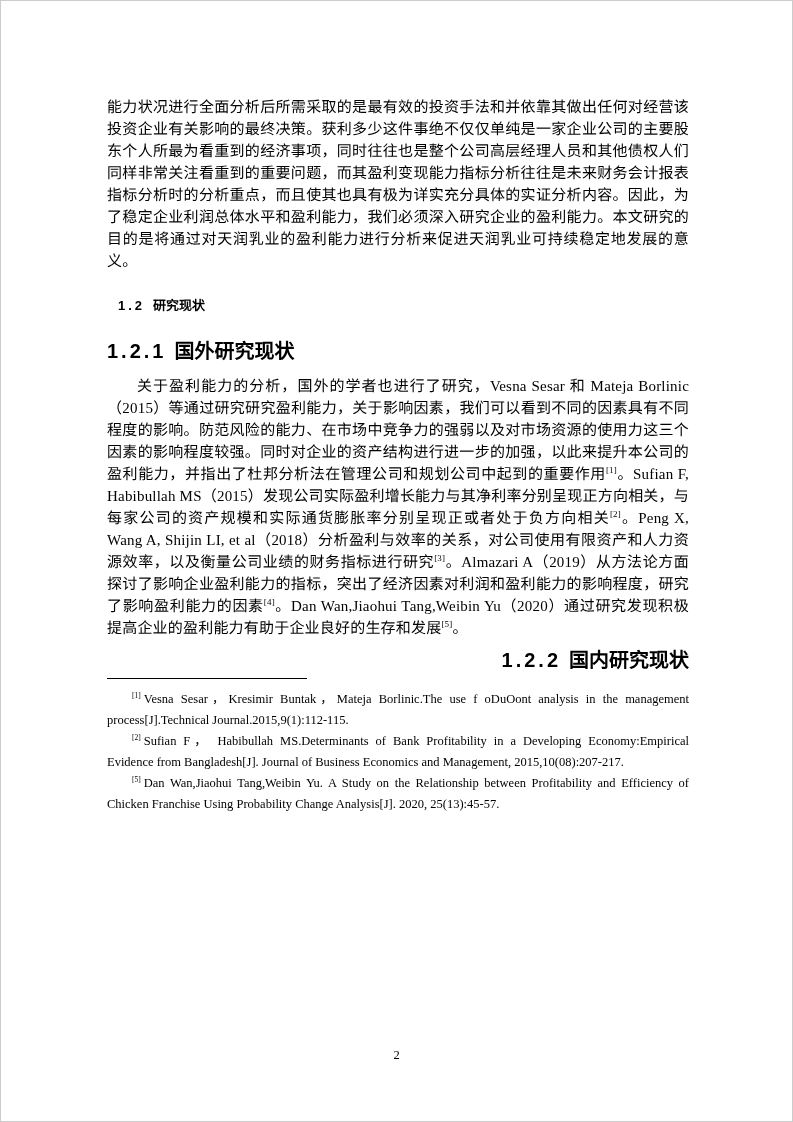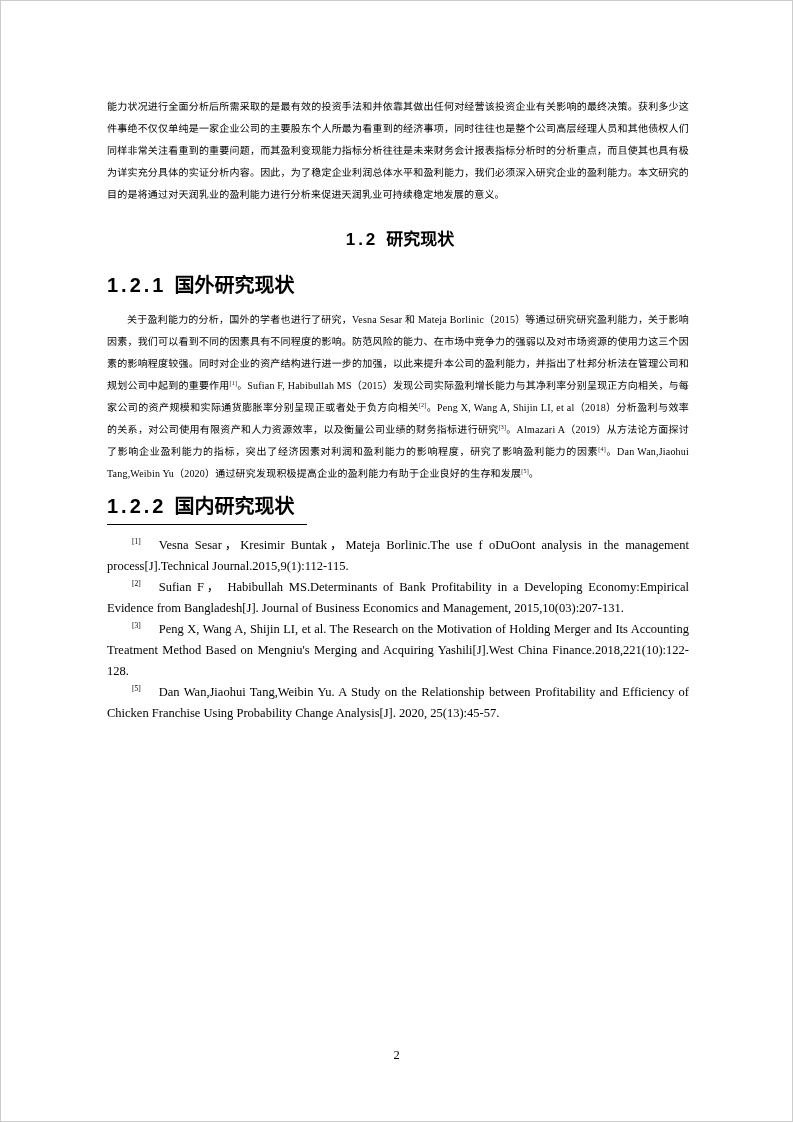--- a/index.html
+++ b/index.html
@@ -15,65 +15,64 @@
     overflow: hidden;
   }
   .content {
     position: absolute;
     left: 106px;
     top: 95px;
     width: 582px;
   }
   .para {
     margin: 0;
-    font-size: 10px;
+    font-size: 15px;
     line-height: 22px;
     text-align: justify;
     letter-spacing: 0.2px;
   }
   .para.indent { text-indent: 2em; }
   .para sup, .fn sup {
     font-size: 0.6em;
     vertical-align: super;
     line-height: 0;
   }
   .h-sec {
-    margin: 22px 0 0 4px;
+    margin: 22px 0 0 11px;
     font-family: "Liberation Sans", "DejaVu Sans", sans-serif;
     font-weight: 700;
-    font-size: 17px;
+    font-size: 13px;
     line-height: 24px;
-    text-align: center;
   }
   .h-sub {
     margin: 22px 0 0 0;
     font-family: "Liberation Sans", "DejaVu Sans", sans-serif;
     font-weight: 700;
     font-size: 20px;
     line-height: 22px;
   }
-  .h-sub.second { margin-top: 10px; }
+  .h-sub.second { margin-top: 10px; text-align: right; }
   .hnum { letter-spacing: 3px; margin-right: 8px; }
   .p-after-sub { margin-top: 13px; font-family: Liberation Serif, serif; }
   .fn-separator {
     margin: 7px 0 0 0;
     width: 200px;
     height: 0;
     border: none;
     border-top: 1.5px solid #000000;
   }
   .footnotes { margin-top: 10px; }
   .fn {
     margin: 0;
     font-size: 12.5px;
     line-height: 21px;
     text-align: justify;
     text-indent: 2em;
   }
-  .fn .fn-text { margin-left: 18px; }
+  .fn .fn-text { margin-left: 3px; }
   .page-number {
     position: absolute;
     left: 0;
     right: 0;
     top: 1047px;
     text-align: center;
     font-size: 12.5px;
   }
 </style>
 </head>
@@ -96,20 +95,19 @@
 
     <h3 class="h-sub second">
       <span class="hnum">1.2.2</span><span>国内研究现状</span>
     </h3>
 
 
     <hr class="fn-separator">
 
     <div class="footnotes">
       <p class="fn"><sup>[1]</sup><span class="fn-text">Vesna Sesar，Kresimir Buntak，Mateja Borlinic.The use f oDuOont analysis in the management process[J].Technical Journal.2015,9(1):112-115.</span></p>
-      <p class="fn"><sup>[2]</sup><span class="fn-text">Sufian F， Habibullah MS.Determinants of Bank Profitability in a Developing Economy:Empirical Evidence from Bangladesh[J]. Journal of Business Economics and Management, 2015,10(03):207-131.</span></p>
-      <p class="fn"><sup>[3]</sup><span class="fn-text">Peng X, Wang A, Shijin LI, et al. The Research on the Motivation of Holding Merger and Its Accounting Treatment Method Based on Mengniu's Merging and Acquiring Yashili[J].West China Finance.2018,221(10):122-128.</span></p>
+      <p class="fn"><sup>[2]</sup><span class="fn-text">Sufian F， Habibullah MS.Determinants of Bank Profitability in a Developing Economy:Empirical Evidence from Bangladesh[J]. Journal of Business Economics and Management, 2015,10(08):207-217.</span></p>
       <p class="fn"><sup>[5]</sup><span class="fn-text">Dan Wan,Jiaohui Tang,Weibin Yu. A Study on the Relationship between Profitability and Efficiency of Chicken Franchise Using Probability Change Analysis[J]. 2020, 25(13):45-57.</span></p>
     </div>
   </div>
 
   <div class="page-number">2</div>
 </div>
 
 </body></html>

